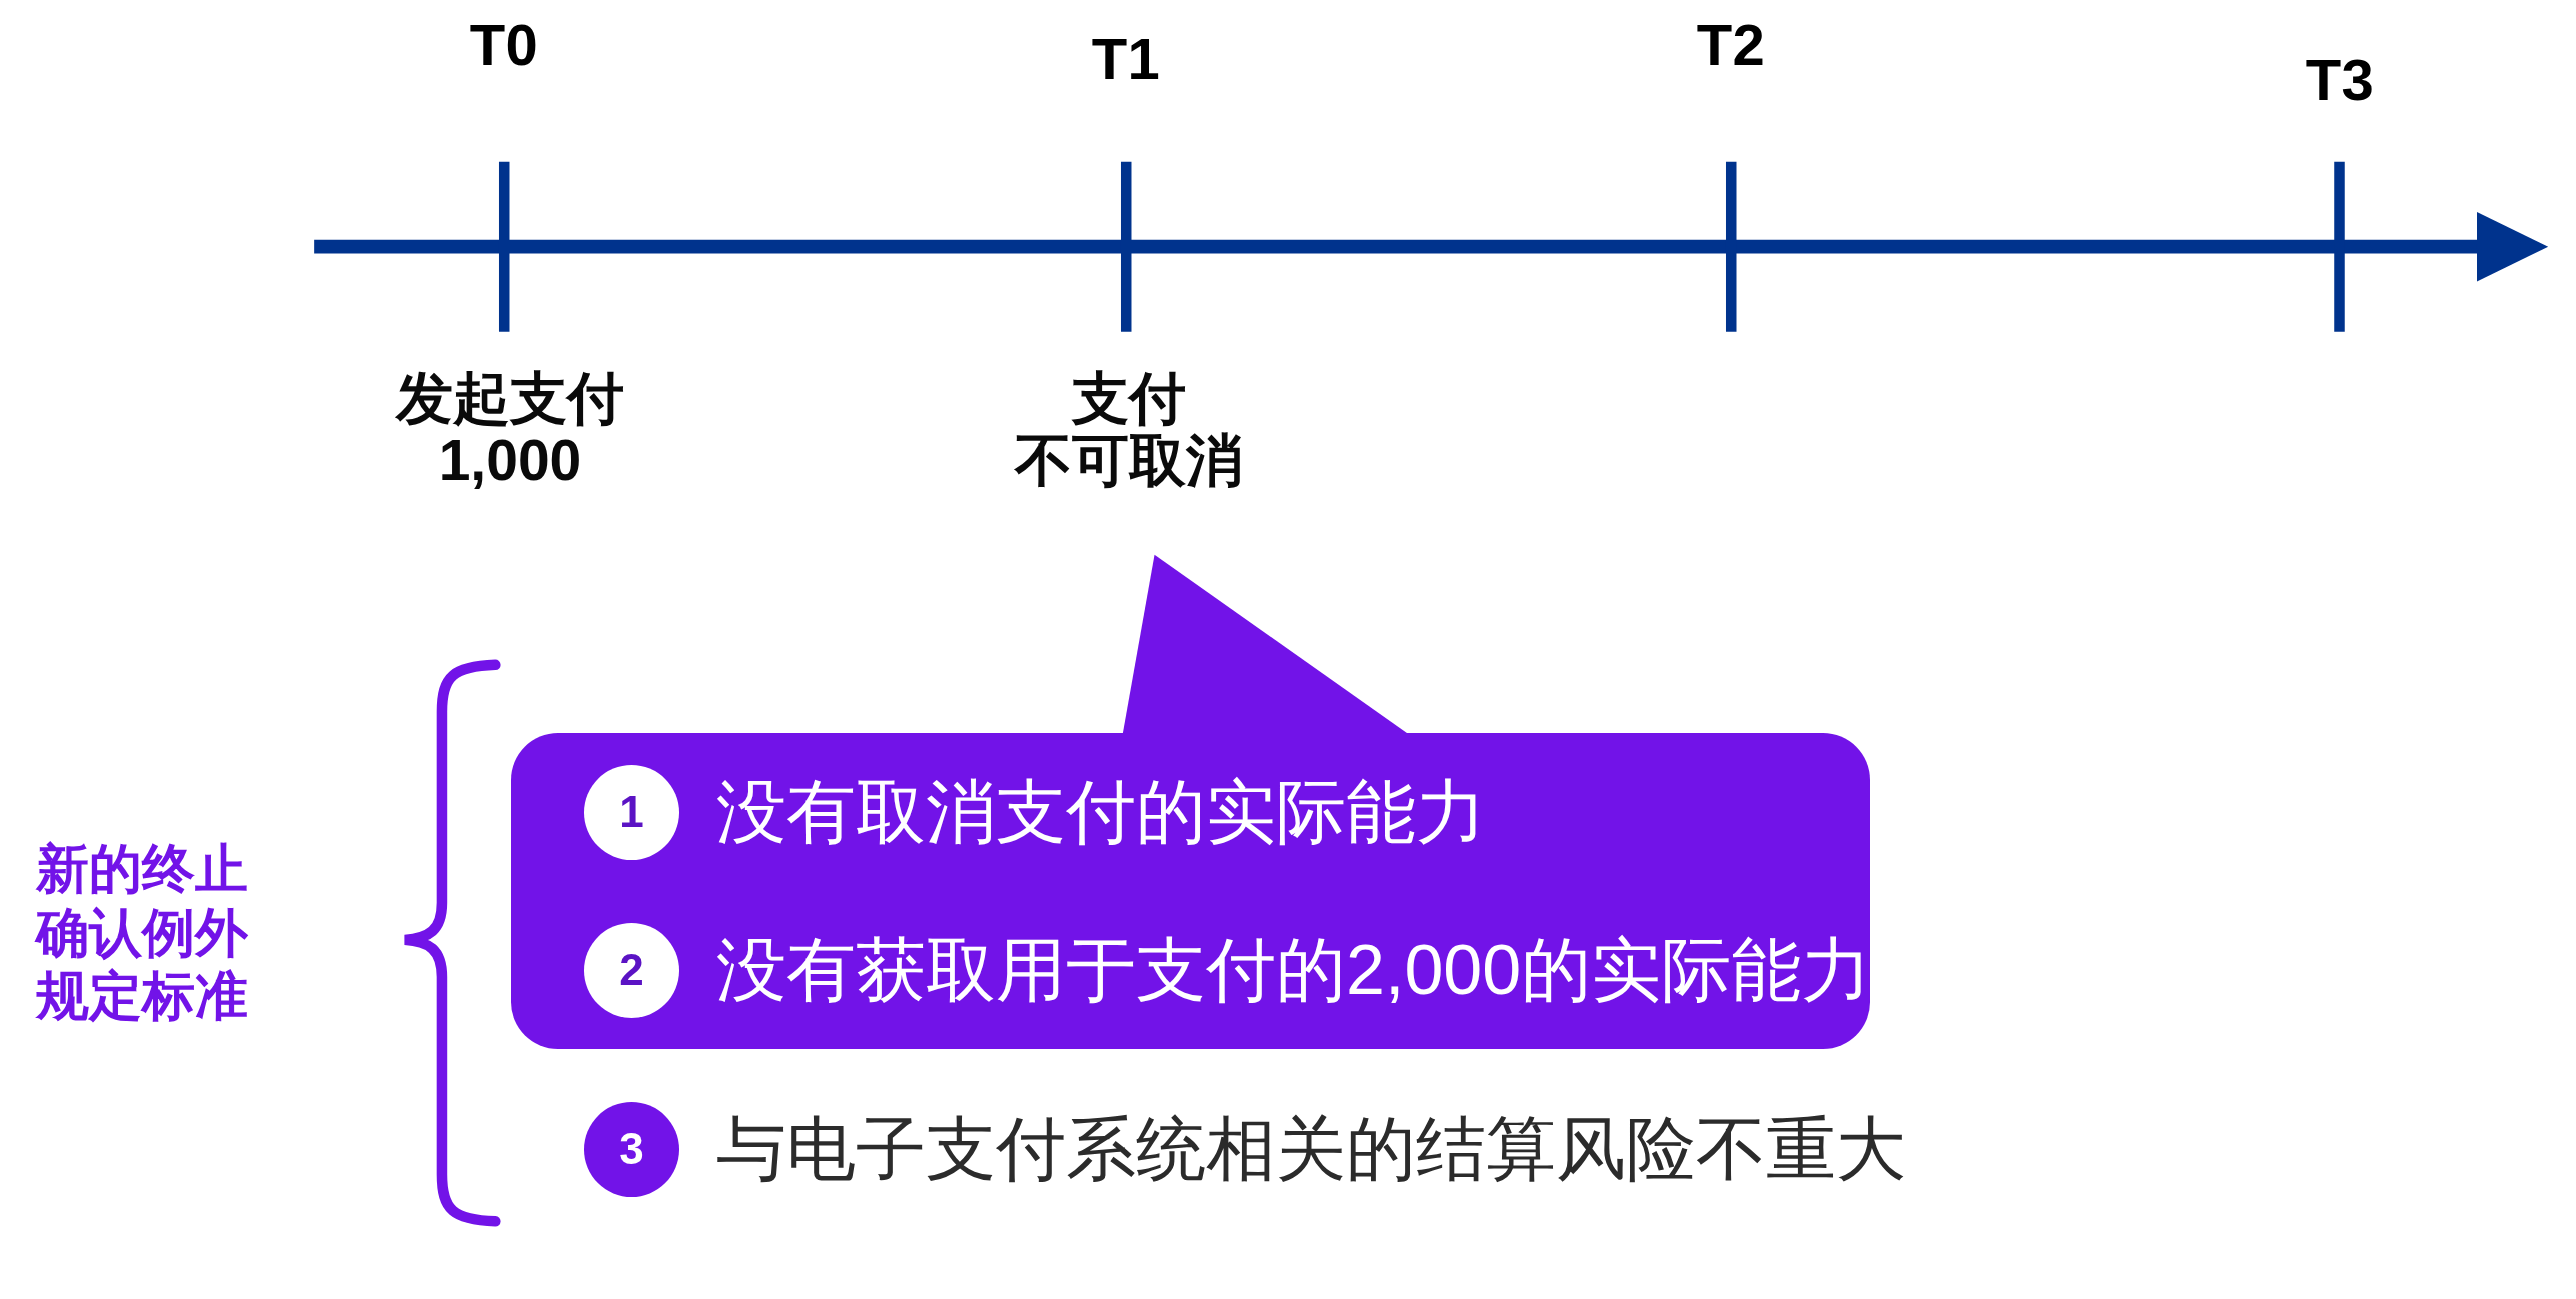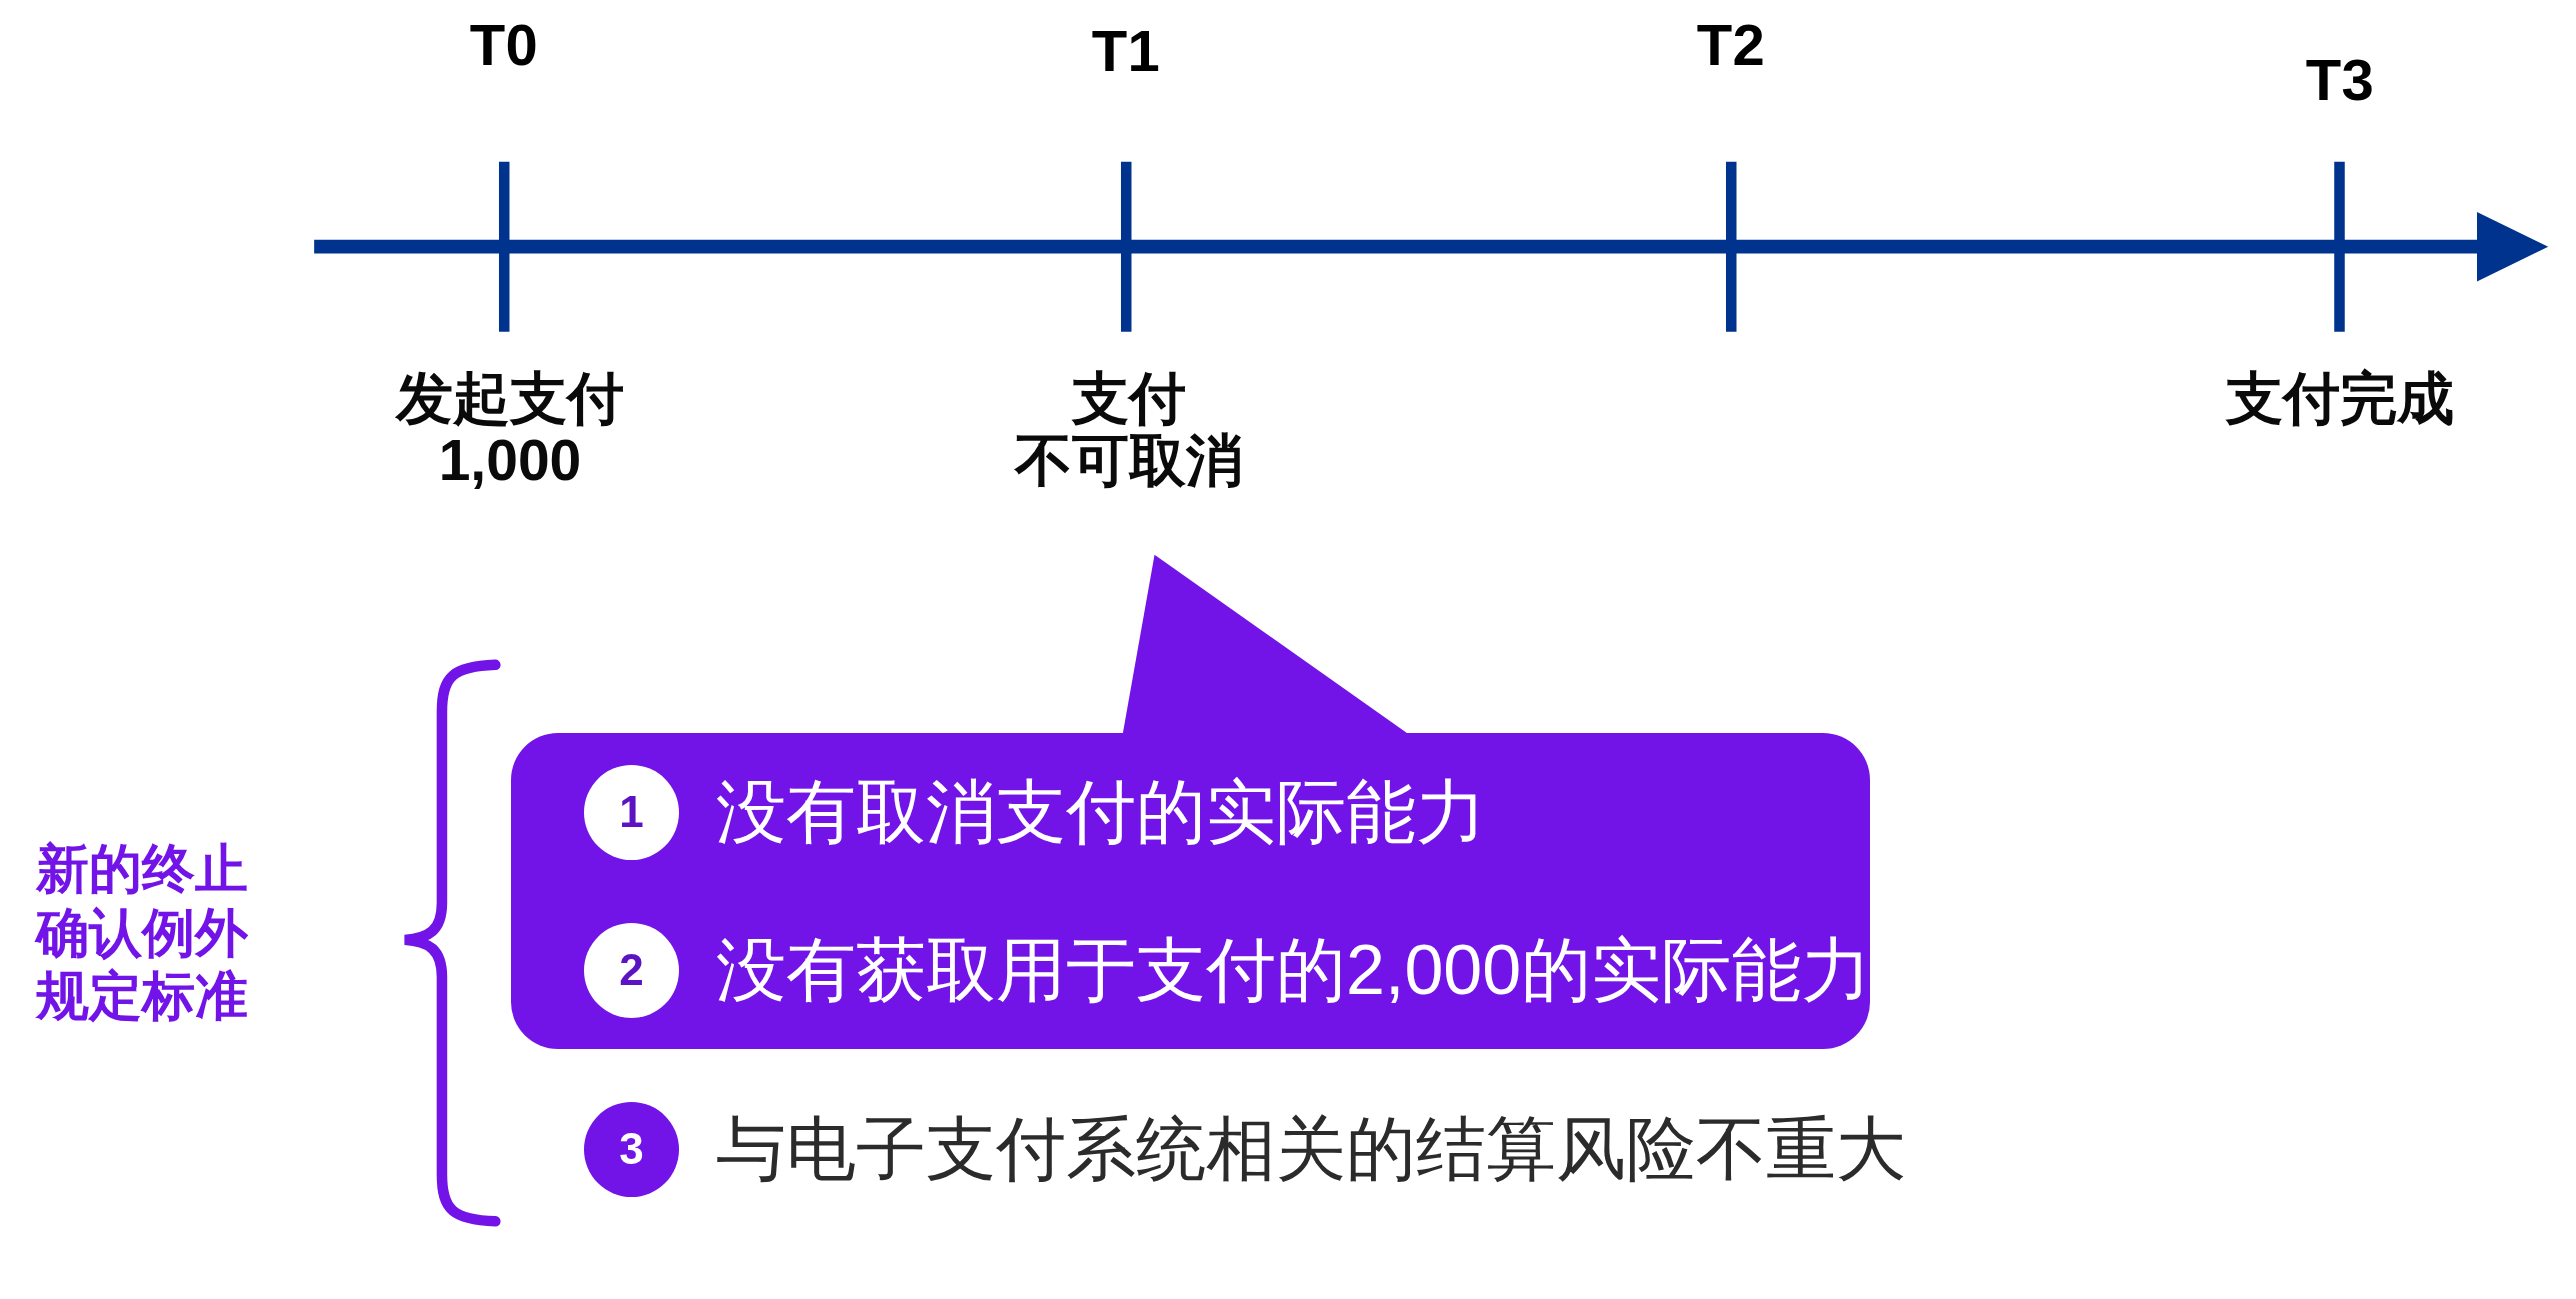--- a/index.html
+++ b/index.html
@@ -148,29 +148,28 @@
              L 546 1116
              C 546 1150, 530 1160, 500 1162
              C 530 1164, 546 1174, 546 1208
              L 546 1452
              C 546 1496, 560 1508, 612 1510" fill="none" stroke="#7213E8" stroke-width="13" stroke-linecap="round"></path>
 
     <polygon points="1427,686 1378,962 1818,962" fill="#7213E8"></polygon>
   </svg>
 
   <div class="tick-label" style="left:504px;  top:11.3px;">T0</div>
-  <div class="tick-label" style="left:1126px; top:17px;">T1</div>
+  <div class="tick-label" style="left:1126px; top:25px;">T1</div>
   <div class="tick-label" style="left:1731px; top:11.3px;">T2</div>
   <div class="tick-label" style="left:2340px; top:27px;margin-top:19px;">T3</div>
 
   <div class="event-label" style="left:510px;  top:368px;">发起支付
 1,000</div>
   <div class="event-label" style="left:1129px; top:368px;">支付
 不可取消</div>
-  <div class="event-label" style="left:2340px; top:368px;">支付完成</div>
 
   <div id="criteria-caption">新的终止
 确认例外
 规定标准</div>
 
   <div id="callout-box">
 
     <div class="callout-row row-1">
       <div class="badge light">1</div>
       <div class="item-text on-purple">没有取消支付的实际能力</div>

